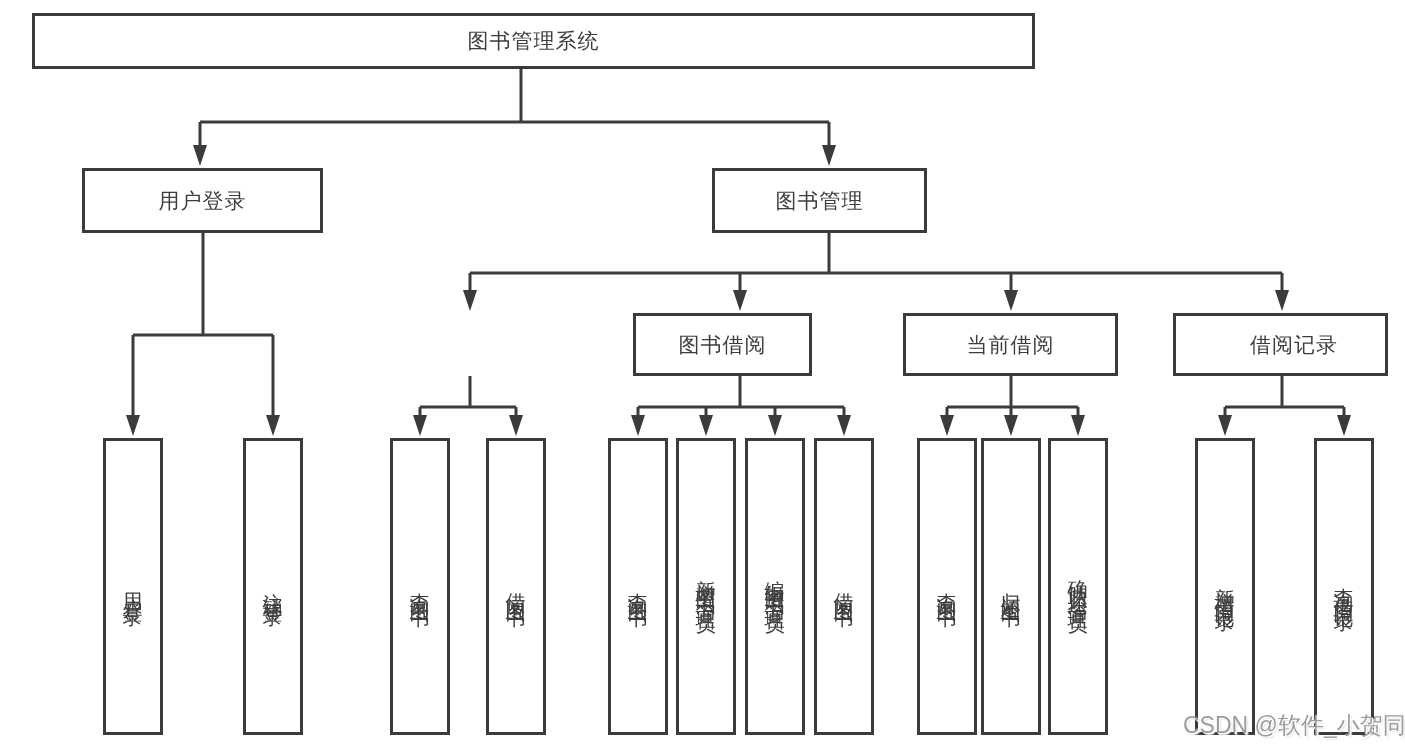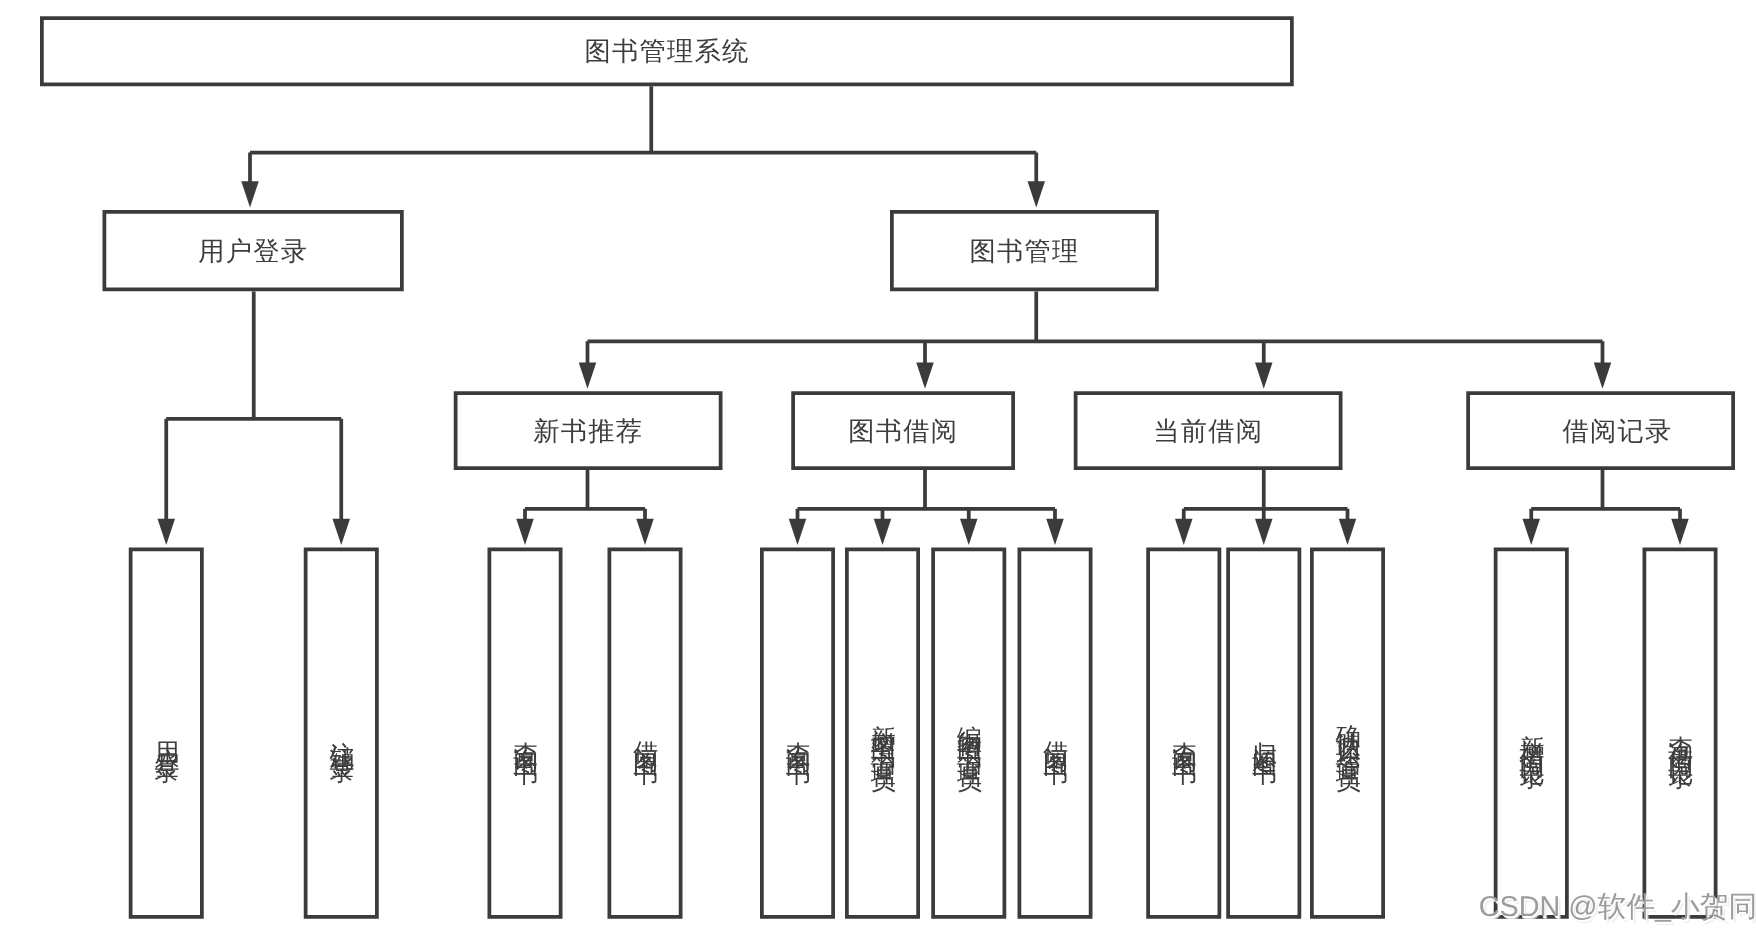--- a/index.html
+++ b/index.html
@@ -139,27 +139,24 @@
     <span class="lbl">图书管理系统</span>
   </div>
 
   <div class="node h-node" style="left:82px; top:168px; width:241px; height:65px;">
     <span class="lbl">用户登录</span>
   </div>
   <div class="node h-node" style="left:712px; top:168px; width:215px; height:65px;">
     <span class="lbl">图书管理</span>
   </div>
 
-  <div class="node h-node" style="left:363px; top:313px; width:215px; height:63px;">
-    <span class="lbl">新书推荐</span>
-  </div>
   <div class="node h-node" style="left:633px; top:313px; width:179px; height:63px;">
     <span class="lbl">图书借阅</span>
   </div>
-  <div class="node h-node" style="left:859px; top:313px; width:215px; height:63px;">
+  <div class="node h-node" style="left:903px; top:313px; width:215px; height:63px;">
     <span class="lbl">当前借阅</span>
   </div>
   <div class="node h-node" style="left:1173px; top:313px; width:215px; height:63px;padding-left:27px;">
     <span class="lbl">借阅记录</span>
   </div>
 
   <div class="node leaf" style="left:103px;">
     <span class="lbl">用户登录</span>
   </div>
   <div class="node leaf" style="left:243px;">

